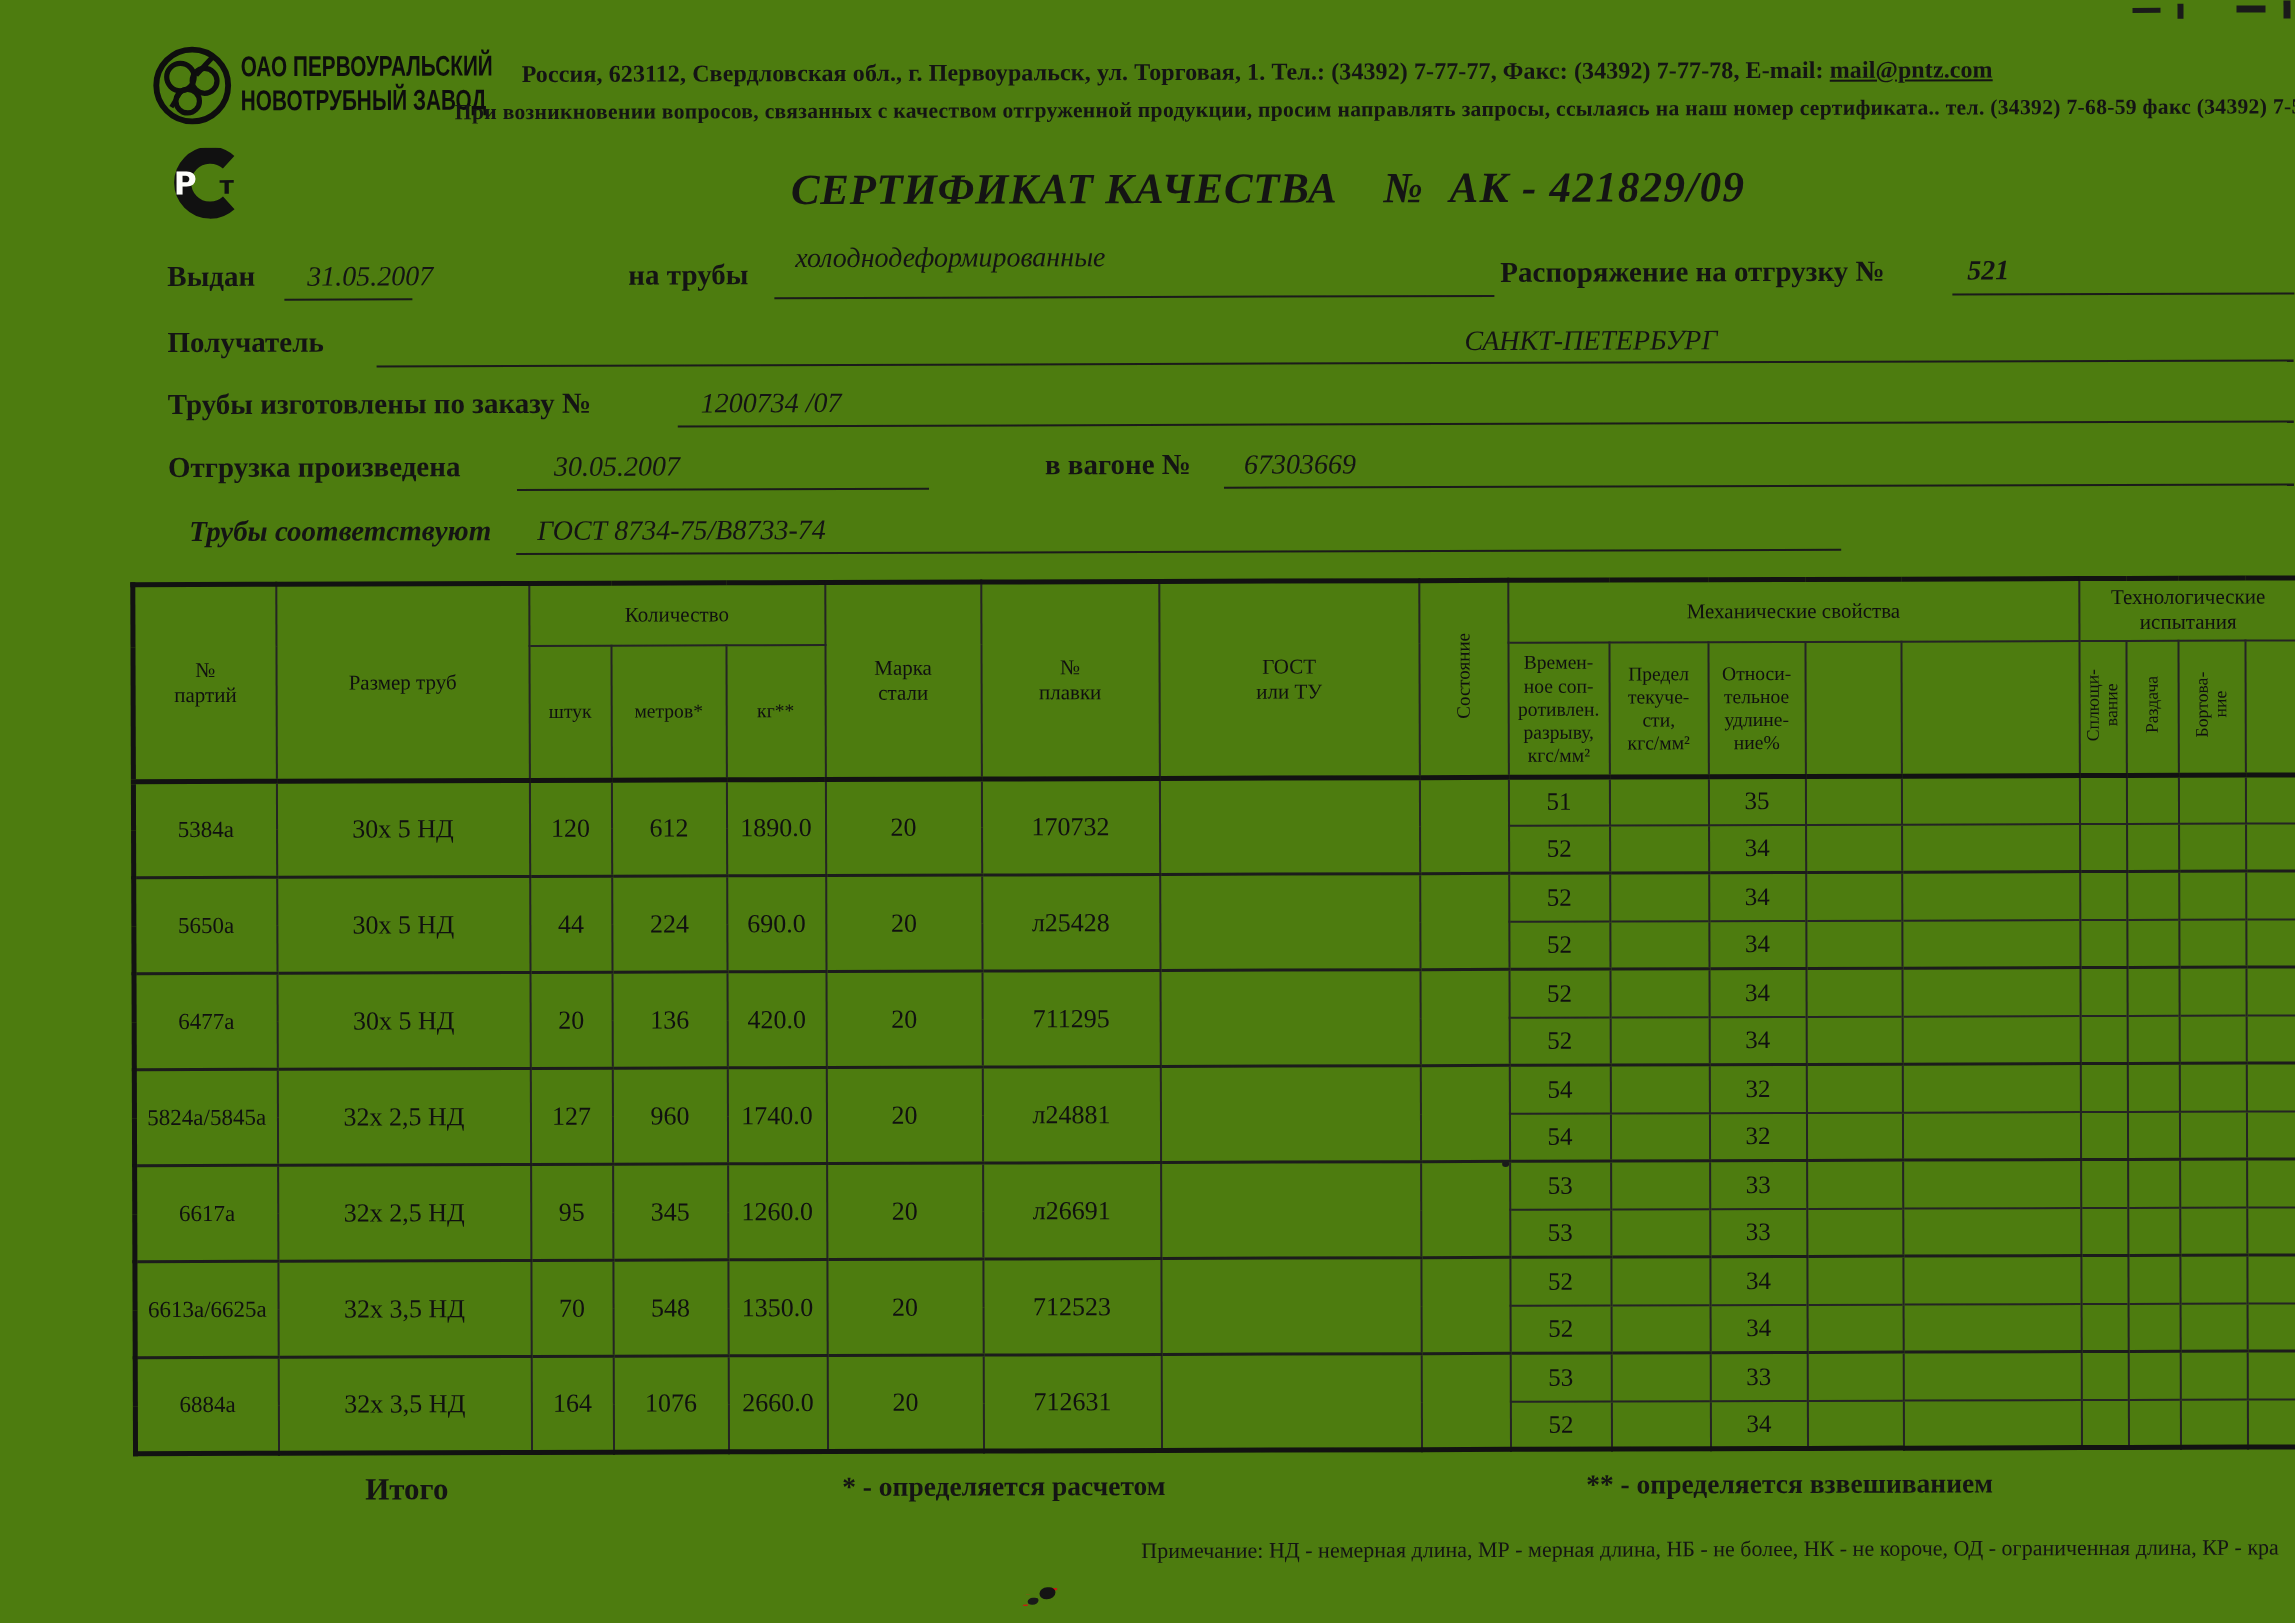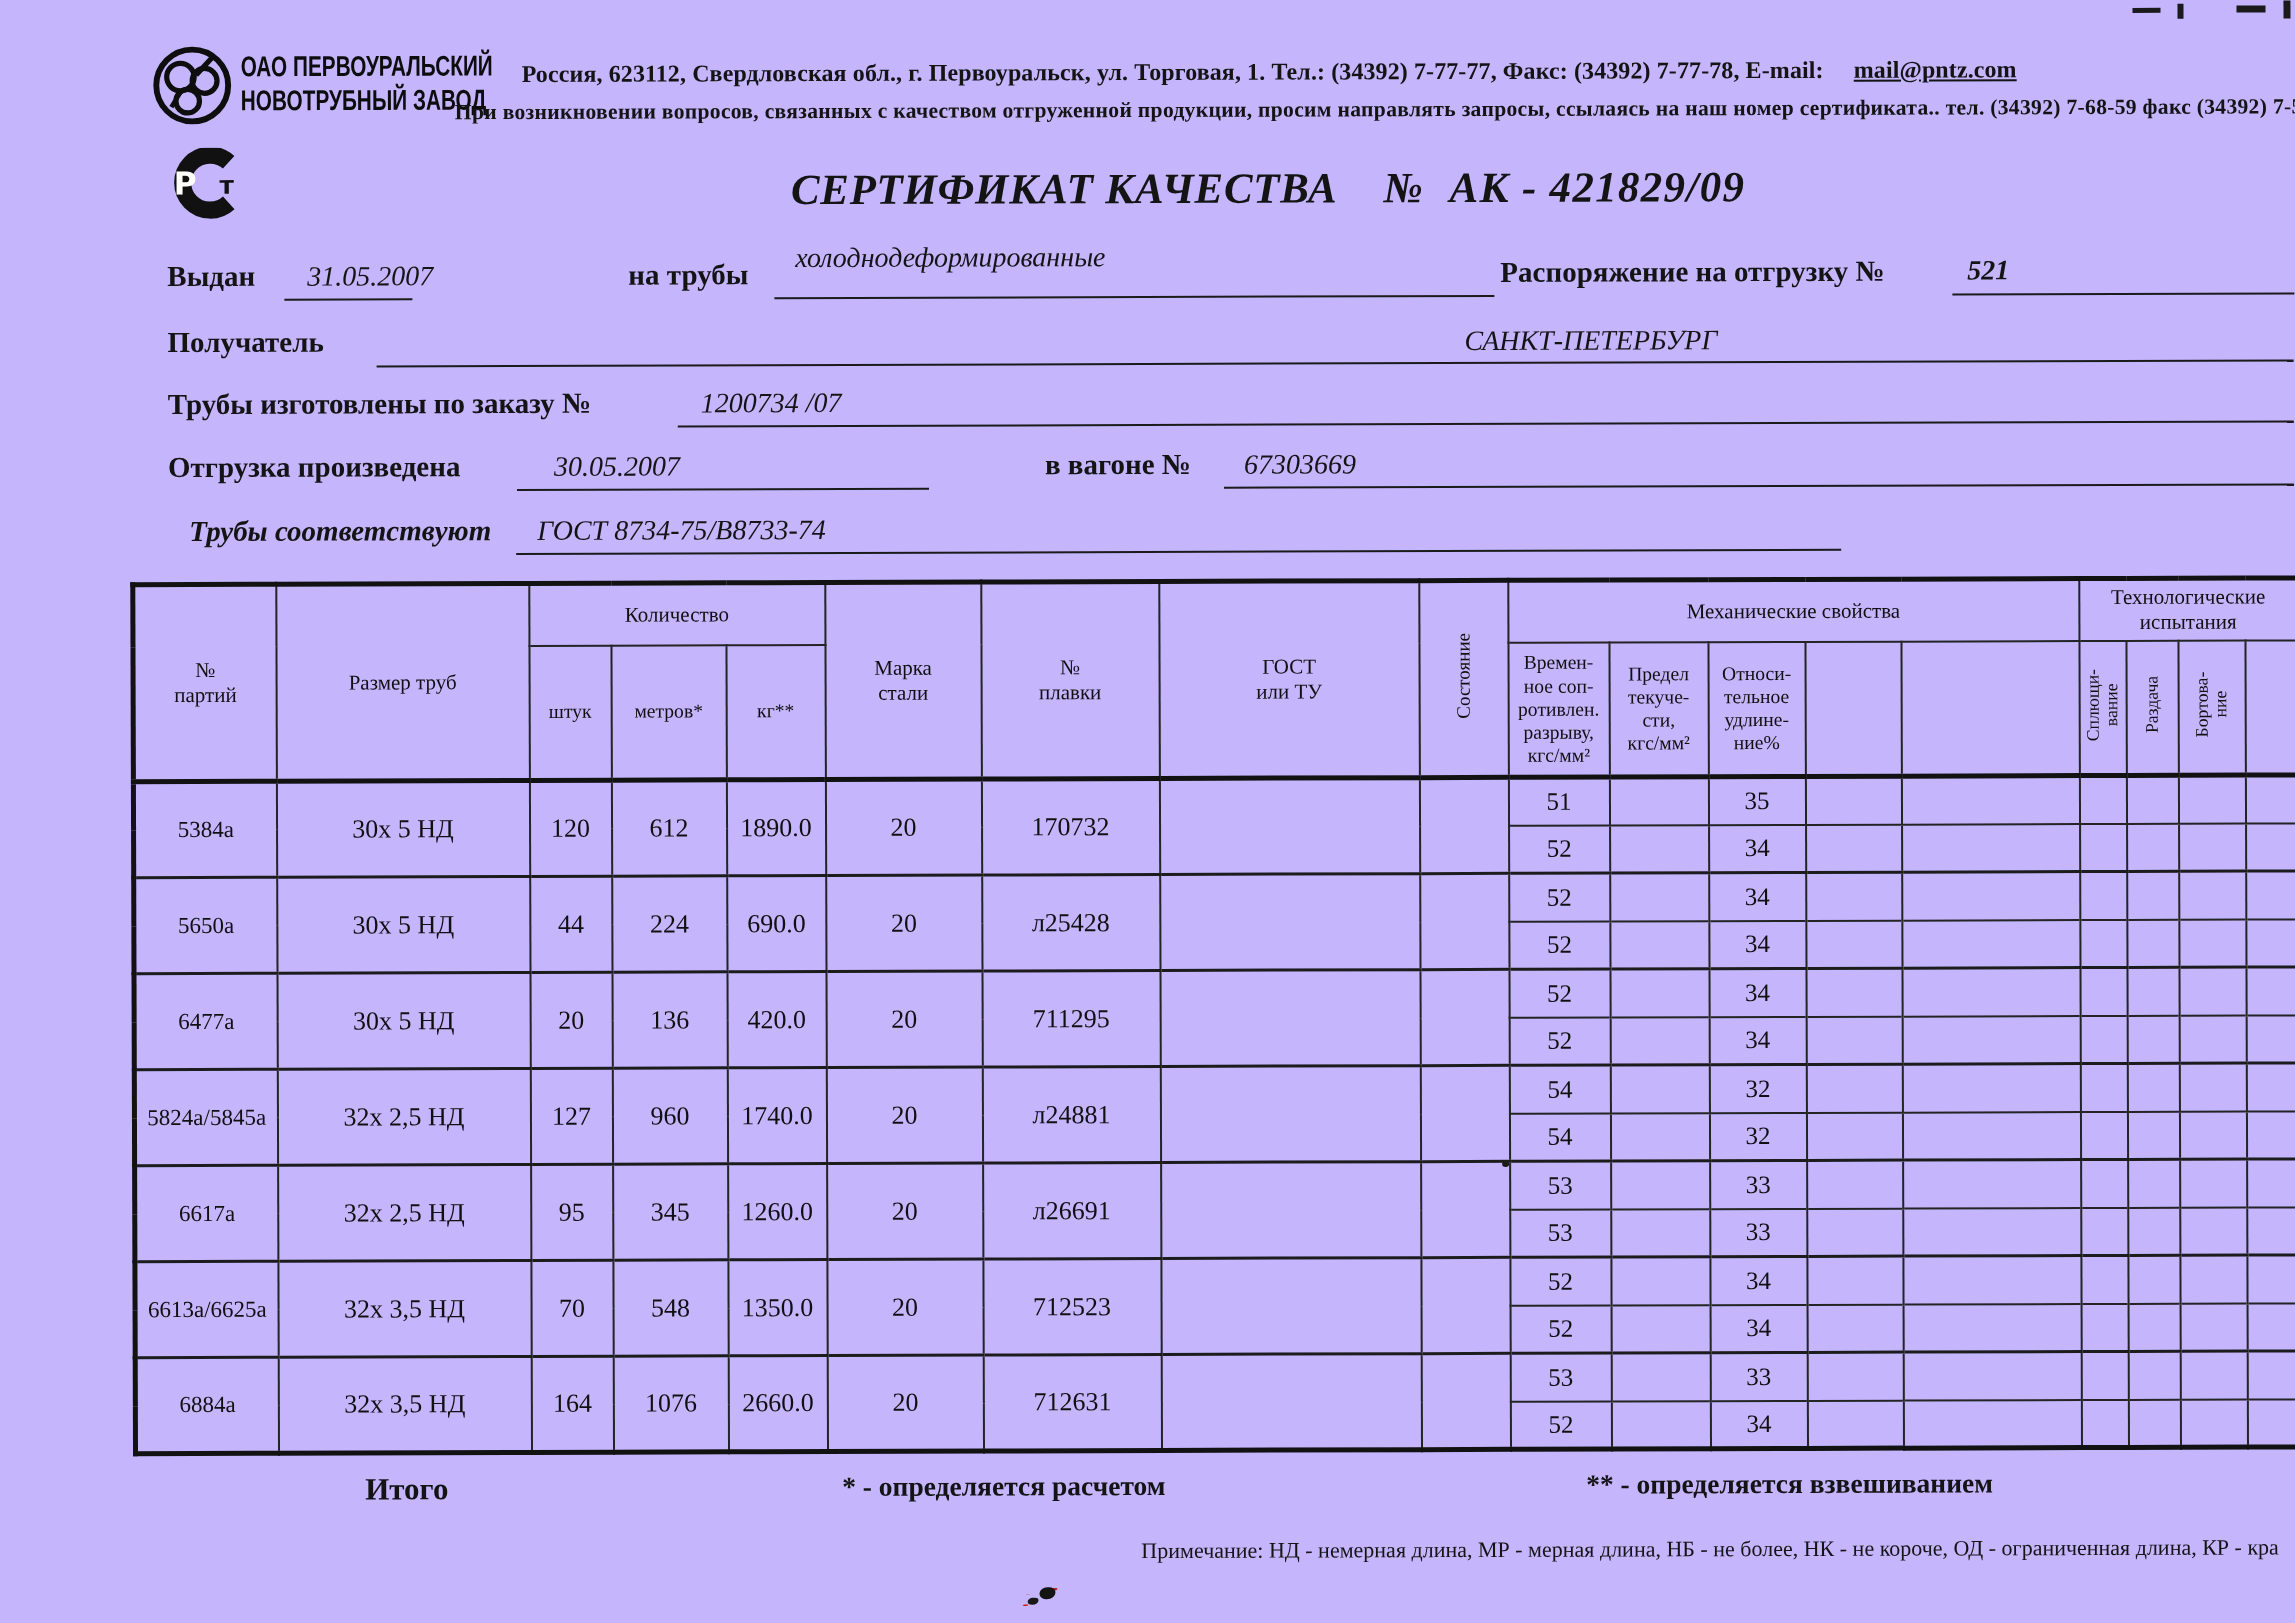--- a/index.html
+++ b/index.html
@@ -1,31 +1,31 @@
 <!DOCTYPE html>
 <html style="font-size:10.5px"><head>
 <meta charset="utf-8">
 <style>
   html,body { margin:0; padding:0; background:#e8e8e4; }
   .page {
     position:relative; width:2295px; height:1623px;
-    background:#c4b5fd; overflow:hidden;
+    background:#4d7c0f; overflow:hidden;
     font-family:"Liberation Serif","DejaVu Serif",serif; color:#141414;
   }
   .sheet { position:absolute; inset:0; transform:rotate(-0.18deg); transform-origin:50% 50%; }
   .abs { position:absolute; white-space:nowrap; }
 
   
   .company-name {
     font-family:"Liberation Sans","DejaVu Sans",sans-serif; font-weight:bold;
     font-size:26px; line-height:31px; letter-spacing:0;
     transform:scale(0.80,1.10); transform-origin:0 0; color:#0d0d0d;
   }
   .addr1 { font-weight:bold; font-size:24px; letter-spacing:0.1px; }
-  .addr1 .email { text-decoration:underline;margin-left:24px; }
+  .addr1 .email { text-decoration:underline; }
   .addr2 { font-weight:bold; font-size:21.6px; letter-spacing:0.3px; }
 
   .title-line { font-weight:bold; font-style:italic; font-size:43px; letter-spacing:0.7px; }
   .title-line .num-part { margin-left:46px; }
   .title-line .num-val { margin-left:26px; letter-spacing:1.3px; }
 
   .f-label { font-weight:bold; font-size:29px; }
   .f-value { font-size:28px;font-style:italic; }
   .uline { position:absolute; border-top:2.6px solid #1b1b1b; height:0; }
 

